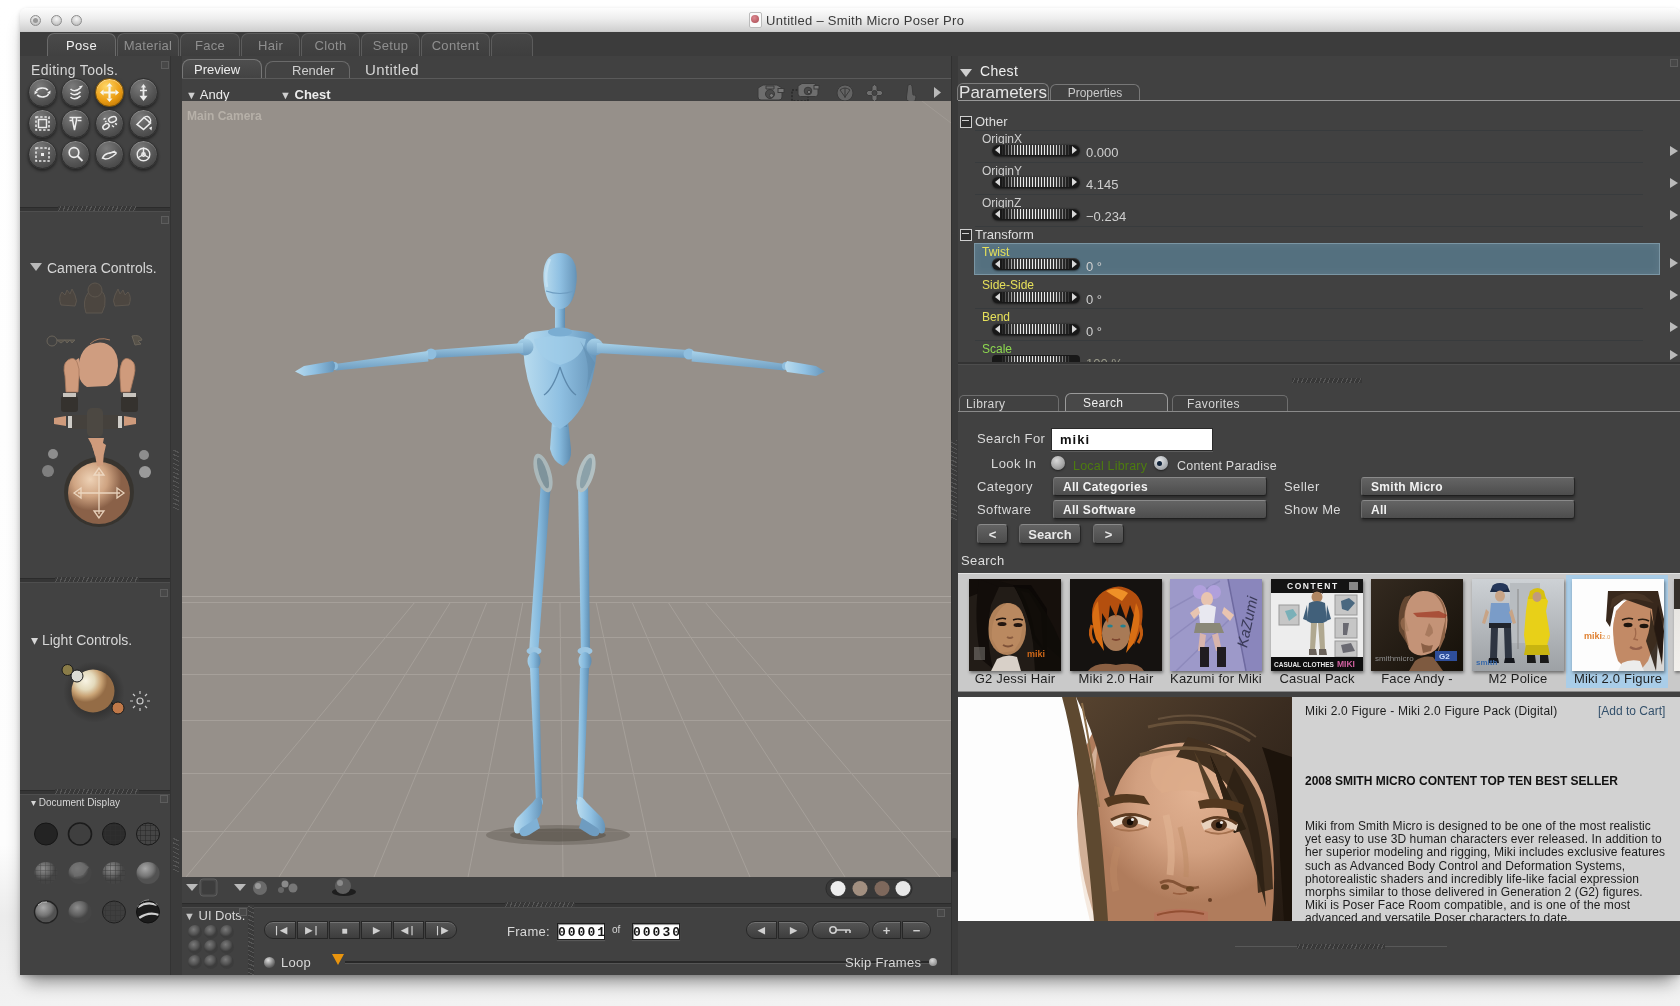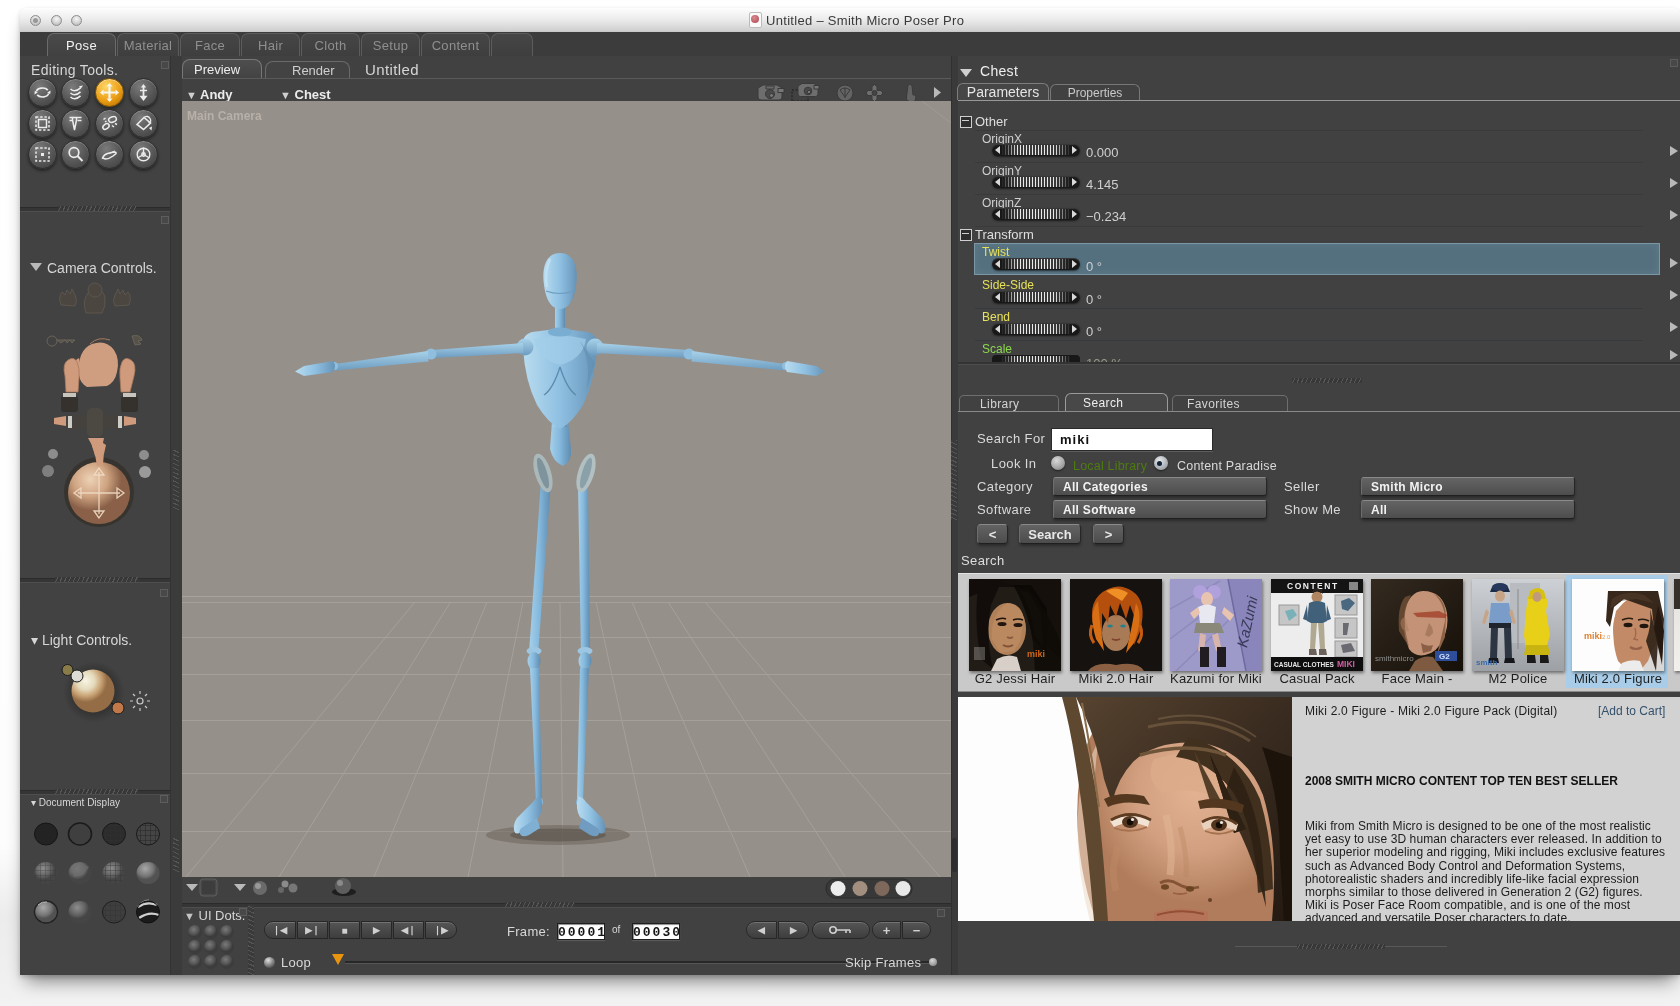--- a/index.html
+++ b/index.html
@@ -298,21 +298,21 @@
 </g>
 </svg>
 </div>
 </div>
 <div id="centercol">
 <div class="a" style="left:182px;top:56px;width:769px;height:919px;background:#414141"></div>
 <div class="a" style="left:182px;top:59px;width:80px;height:19px;border:1px solid #777;border-bottom:none;border-radius:8px 8px 0 0;background:linear-gradient(#4e4e4e,#434343);color:#ededed;font-size:13px;line-height:20px;padding-left:11px;box-sizing:border-box">Preview</div>
 <div class="a" style="left:265px;top:61px;width:85px;height:17px;border:1px solid #6a6a6a;border-bottom:none;border-radius:8px 8px 0 0;background:#434343;color:#cfcfcf;font-size:13px;line-height:18px;padding-left:26px;box-sizing:border-box">Render</div>
 <div class="a" style="left:182px;top:78px;width:769px;height:1px;background:#5a5a5a"></div>
 <div class="t" style="left:365px;top:61px;font-size:15px;color:#d5d5d5;letter-spacing:.4px">Untitled</div>
-<div class="t" style="left:186px;top:87px;font-size:13px;font-weight:bold;color:#ececec"><span style="color:#cfcfcf;font-size:11px">▼</span> Andy</div>
+<div class="t" style="left:186px;top:87px;font-size:13px;font-weight:normal;color:#ececec"><span style="color:#cfcfcf;font-size:11px">▼</span> Andy</div>
 <div class="t" style="left:280px;top:87px;font-size:13px;font-weight:bold;color:#ececec"><span style="color:#cfcfcf;font-size:11px">▼</span> Chest</div>
 <svg class="a" style="left:750px;top:82px" width="200" height="20" viewBox="0 0 200 20">
 <g fill="#6e6e6e" stroke="#3a3a3a">
  <path d="M8 6l5-3h14l5 3v9q0 3-3 3H11q-3 0-3-3z"></path>
  <path d="M16 4h8v3h-8z" fill="#6a6a6a"></path>
  <circle cx="20" cy="12" r="4.5" fill="#4a4a4a"></circle>
         <circle cx="21.5" cy="13.5" r="2" fill="#777"></circle>
  <rect x="28" y="6.5" width="6" height="4" fill="#777"></rect>
 </g>
 <rect x="42" y="8" width="16" height="11" fill="none" stroke="#1c1c1c" stroke-dasharray="2 1.6"></rect>
@@ -484,21 +484,21 @@
 <div class="a" style="left:951px;top:56px;width:7px;height:919px;background:#3a3a3a;border-left:1px solid #303030;border-right:1px solid #4a4a4a"></div>
 <div class="hatchV" style="left:951px;top:440px;height:80px"></div>
 <div class="a" style="left:952px;top:838px;width:5px;height:34px;background:#2e2e2e;border-radius:2px"></div>
 <div class="a" style="left:958px;top:56px;width:722px;height:919px;background:#414141"></div>
 <div id="params">
 <div class="cnr" style="left:1670px;top:59px"></div>
 <div class="t" style="left:960px;top:63px;width:12px;height:8px"><svg width="12" height="8">
           <path d="M0 0h12L6 8z" fill="#d0d0d0"></path>
         </svg></div>
 <div class="t" style="left:980px;top:63px;font-size:14px;color:#efefef;letter-spacing:.3px">Chest</div>
-<div class="a" style="left:957px;top:83px;width:90px;height:16px;border:1px solid #7d7d7d;border-bottom:none;border-radius:6px 6px 0 0;background:#464646;color:#e4e4e4;font-size:14px;text-align:center;line-height:17px">Parameters</div>
+<div class="a" style="left:957px;top:83px;width:90px;height:16px;border:1px solid #7d7d7d;border-bottom:none;border-radius:6px 6px 0 0;background:#464646;color:#e4e4e4;font-size:17px;text-align:center;line-height:17px">Parameters</div>
 <div class="a" style="left:1050px;top:84px;width:88px;height:15px;border:1px solid #777;border-bottom:none;border-radius:6px 6px 0 0;background:#414141;color:#c9c9c9;font-size:12px;text-align:center;line-height:16px">Properties</div>
 <div class="a" style="left:958px;top:100px;width:722px;height:1px;background:#979797"></div>
 <div class="a" style="left:960px;top:116px;width:10px;height:10px;border:1px solid #cfcfcf;background:#2e2e2e"></div>
 <div class="a" style="left:962px;top:120px;width:7px;height:1px;background:#cfcfcf"></div>
 <div class="t" style="left:975px;top:114px;font-size:13px;color:#dedede">Other</div>
 <div class="rowline" style="top:130px"></div>
 <div class="t ptext" style="left:982px;top:132px;font-size:12px">OriginX</div>
 <div class="dial" style="left:992px;top:144px">
         <div class="band"></div>
         <div class="dl"></div>
@@ -558,21 +558,21 @@
 <div class="rarr" style="left:1670px;top:178px"></div>
 <div class="rarr" style="left:1670px;top:210px"></div>
 <div class="rarr" style="left:1670px;top:258px"></div>
 <div class="rarr" style="left:1670px;top:290px"></div>
 <div class="rarr" style="left:1670px;top:322px"></div>
 <div class="rarr" style="left:1670px;top:350px"></div>
 <div class="a" style="left:958px;top:362px;width:722px;height:2px;background:#333;border-bottom:1px solid #4d4d4d"></div>
 <div class="hatchH" style="left:1292px;top:378px;width:70px"></div>
 </div>
 <div id="searchpanel">
-<div class="a" style="left:959px;top:395px;width:100px;height:16px;border:1px solid #6e6e6e;border-bottom:none;border-radius:5px 5px 0 0;background:#414141;color:#d4d4d4;font-size:12px;line-height:16px;padding-left:20px;box-sizing:border-box;letter-spacing:.4px">Library</div>
+<div class="a" style="left:959px;top:395px;width:100px;height:16px;border:1px solid #6e6e6e;border-bottom:none;border-radius:5px 5px 0 0;background:#414141;color:#d4d4d4;font-size:12px;line-height:16px;padding-left:6px;box-sizing:border-box;letter-spacing:.4px">Library</div>
 <div class="a" style="left:1065px;top:393px;width:103px;height:18px;border:1px solid #9a9a9a;border-bottom:none;border-radius:6px 6px 0 0;background:#484848;color:#efefef;font-size:12px;line-height:18px;padding-left:17px;box-sizing:border-box;letter-spacing:.4px">Search</div>
 <div class="a" style="left:1172px;top:395px;width:116px;height:16px;border:1px solid #6e6e6e;border-bottom:none;border-radius:5px 5px 0 0;background:#414141;color:#d4d4d4;font-size:12px;line-height:16px;padding-left:14px;box-sizing:border-box;letter-spacing:.4px">Favorites</div>
 <div class="a" style="left:958px;top:411px;width:722px;height:1px;background:#8a8a8a"></div>
 <div class="t" style="left:977px;top:431px;font-size:13px;color:#d9d9d9;letter-spacing:.4px">Search For</div>
 <div class="a" style="left:1051px;top:428px;width:160px;height:21px;background:#fff;border:1px solid #2a2a2a;box-shadow:0 1px 0 rgba(255,255,255,.15)"></div>
 <div class="t" style="left:1060px;top:432px;font-size:13px;font-weight:bold;color:#111;letter-spacing:1px">miki</div>
 <div class="t" style="left:991px;top:456px;font-size:13px;color:#d9d9d9;letter-spacing:.4px">Look In</div>
 <div class="a" style="left:1051px;top:456px;width:14px;height:14px;border-radius:50%;background:radial-gradient(circle at 40% 32%,#d8d8d8,#a8a8a8 55%,#777);box-shadow:0 1px 2px rgba(0,0,0,.5)"></div>
 <div class="t" style="left:1073px;top:459px;font-size:12.5px;color:#4d7c0f;letter-spacing:.2px">Local Library</div>
 <div class="a" style="left:1154px;top:456px;width:14px;height:14px;border-radius:50%;background:radial-gradient(circle at 40% 32%,#e8eaec,#b0b4b8 55%,#8a8e92);box-shadow:0 1px 2px rgba(0,0,0,.5)"></div>
@@ -680,21 +680,21 @@
         <path d="M34 38q-6 2-4 9t8 5z" fill="#b5886a"></path>
         <path d="M40 16q-8 14-6 34l4 18-10-16q-2-24 6-34z" fill="#7e573c" opacity=".7"></path>
         <path d="M42 34l26-2 8 4-2 3-28-1z" fill="#a03a24" opacity=".75"></path>
         <path d="M58 44q4 4 4 10l-4 4-4-2z" fill="#a87a5e"></path>
         <path d="M50 64q6 4 12 2l-2 6-8 2z" fill="#8a5f45"></path>
         <path d="M44 82q8-6 18-4l10 14H38z" fill="#7e5a40"></path>
         <text x="4" y="82" font-size="8" fill="#8e8e8e" font-family="Liberation Sans">smithmicro</text>
         <rect x="64" y="72" width="22" height="10" fill="#2e4e9a"></rect>
         <text x="68" y="80" font-size="8" font-weight="bold" fill="#cfe0ff" font-family="Liberation Sans">G2</text>
       </svg>
-      <div class="cap" style="left:1357px">Face Main -</div>
+      <div class="cap" style="left:1357px">Face Andy -</div>
 <svg class="thumb" style="left:1472px" width="92" height="92">
         <defs>
           <linearGradient id="pl" x1="0" y1="0" x2="0" y2="1">
             <stop offset="0" stop-color="#cdd1d5"></stop>
             <stop offset="1" stop-color="#9da1a5"></stop>
           </linearGradient>
         </defs>
         <rect width="92" height="92" fill="url(#pl)"></rect>
         <rect x="38" y="4" width="30" height="60" fill="#b8bcc0"></rect>
         <path d="M20 8h16l2 5H18z" fill="#1c2c48"></path>

